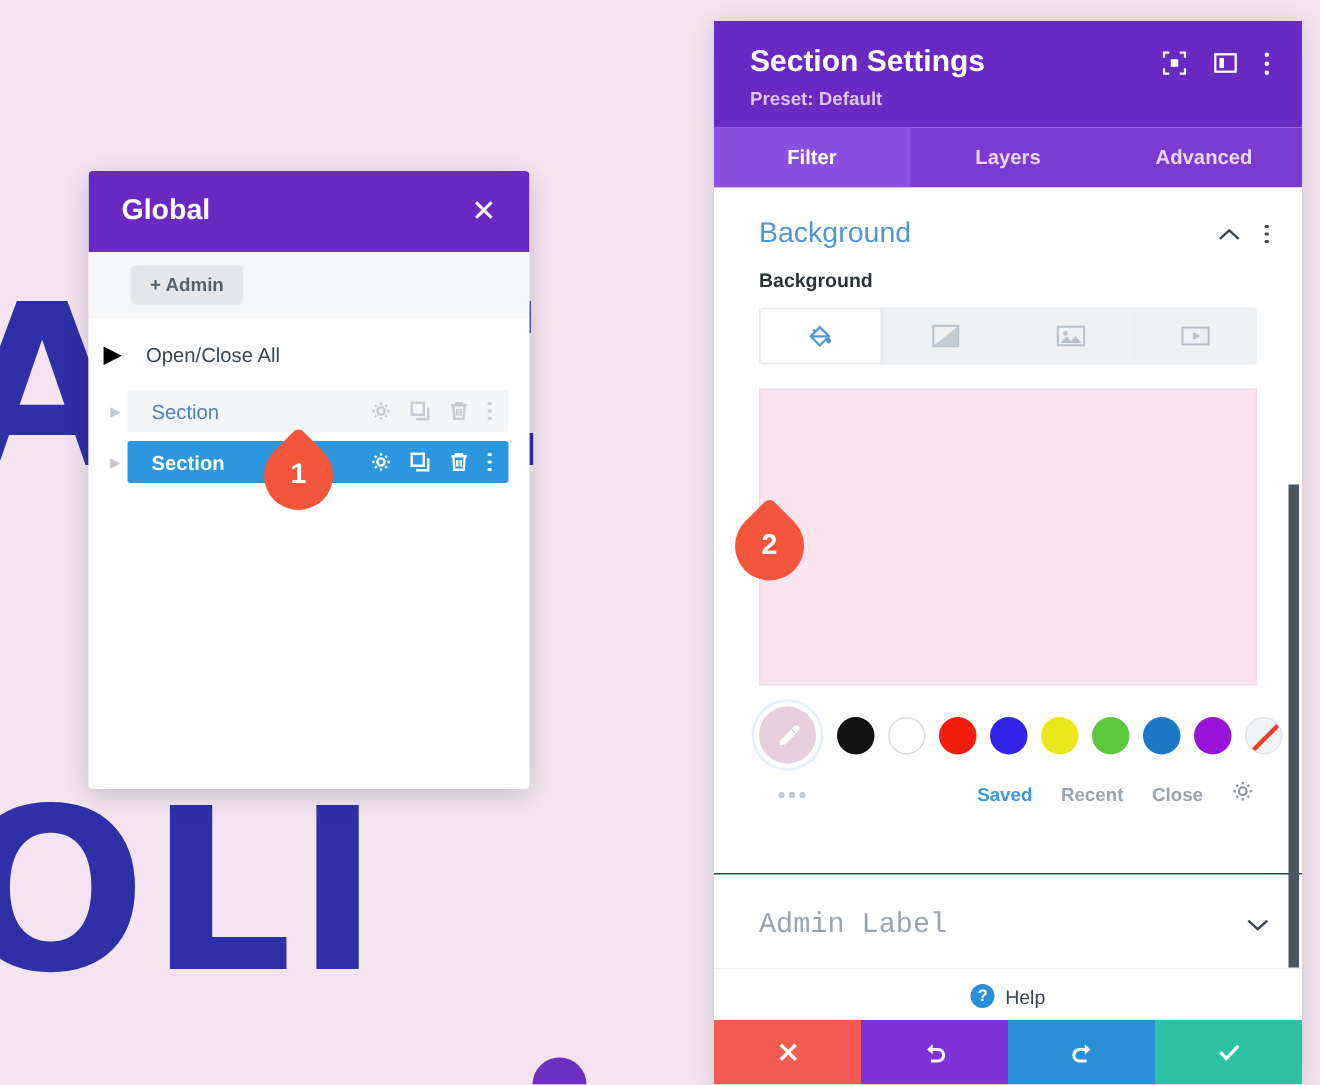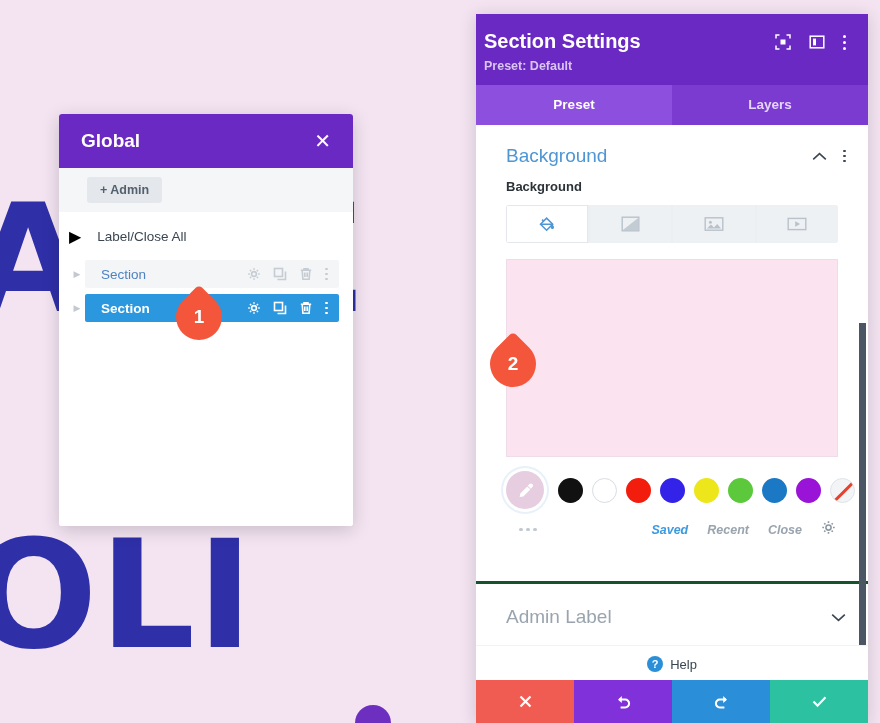--- a/index.html
+++ b/index.html
@@ -147,21 +147,21 @@
   #settings {
     position: absolute;
     left: 476px; top: 14px;
     width: 392px; height: 709px;
     background: #ffffff;
     box-shadow: 0 2px 16px rgba(0,0,0,.16);
     display: flex; flex-direction: column;
     overflow: hidden;
   }
   #set-head {
-    background: #6b29c4; padding: 16px 22px 12px 8px;
+    background: #6b29c4; padding: 16px 22px 12px 24px;
     flex: 0 0 auto;
   }
   #set-head-top {
     display: flex; align-items: flex-start; justify-content: space-between;
   }
   #set-title { color: #fff; font-size: 20px; font-weight: 700; }
   #set-head-icons { display: flex; align-items: center; gap: 18px; padding-top: 4px; }
   #set-head-icons svg { display: block; }
   #preset {
     color: #d9c4f2; font-size: 12.5px; font-weight: 600;
@@ -232,34 +232,35 @@
     background: #f2f4f6; border: 1px solid #dfe4e9;
     position: relative; overflow: hidden;
   }
   .swatch.transparent::after {
     content:''; position: absolute; left: -4px; top: 11px;
     width: 34px; height: 2.6px; background: #e8402e;
     transform: rotate(-45deg);
   }
   #swatch-foot {
     display: flex; align-items: center; justify-content: space-between;
-    margin-top: 11px; padding-right: 2px; font-style: italic;
+    margin-top: 11px; padding-right: 2px;
   }
   #dots-more { display: flex; gap: 3.5px; padding-left: 13px; }
   #dots-more i { width: 3.5px; height: 3.5px; border-radius: 50%; background: #c2c9d1; }
   #palette-tabs { display: flex; align-items: center; gap: 19px; }
   .ptab { font-size: 12.5px; color: #9aa4ae; font-weight: 600; cursor: pointer; }
   .ptab.active { color: #3d9ae0; }
 
   #admin-sec {
-    border-top: 3px solid #14532d;
+    border-top: 1px solid #14532d;
     margin-top: 24px;
     display: flex; align-items: center; justify-content: space-between;
     padding: 22px 22px 22px 30px;
     cursor: pointer;
+    font-family: Liberation Mono, monospace;
   }
   #admin-label-title { font-size: 19px; color: #9aa4ae; font-weight: 400; }
 
   #help-row {
     flex: 0 0 auto;
     display: flex; align-items: center; justify-content: center;
     gap: 7px; padding: 10px 0 8px;
     background: #fff; border-top: 1px solid #f1f3f5;
   }
   #help-icon {
@@ -297,21 +298,21 @@
     <div id="layers-title">Global</div>
     <div id="layers-close">✕</div>
   </div>
   <div id="layers-search-row">
     <button id="filter-btn">+ Admin</button>
   </div>
   <div id="layers-body">
 
     <div id="openclose-row">
       <div class="caret">▶</div>
-      <div id="openclose-label">Label/Close All</div>
+      <div id="openclose-label">Open/Close All</div>
     </div>
 
     <div class="layer-row">
       <div class="caret">▶</div>
       <div class="layer-inner alt">
         <div class="layer-name">Section</div>
         <div class="layer-icons">
           <span>
             <svg width="14" height="14" viewBox="0 0 14 14">
                 <circle cx="7" cy="7" r="2.4" class="li-g"></circle>
@@ -403,22 +404,23 @@
           <i style="width:3px;height:3px;background:#fff"></i>
             <i style="width:3px;height:3px;background:#fff"></i>
             <i style="width:3px;height:3px;background:#fff"></i>
         </span>
       </div>
     </div>
     <div id="preset">Preset: Default</div>
   </div>
 
   <div id="tabs">
-    <div class="tab active">Preset</div>
+    <div class="tab active">Filter</div>
     <div class="tab">Layers</div>
+    <div class="tab">Advanced</div>
   </div>
 
   <div id="set-scroll">
     <div id="scrollthumb"></div>
 
     <div class="sec-head">
       <div id="bg-sec-title">Background</div>
       <div class="sec-head-icons">
         <span>
           <svg class="chev" width="15" height="9" viewBox="0 0 15 9">

